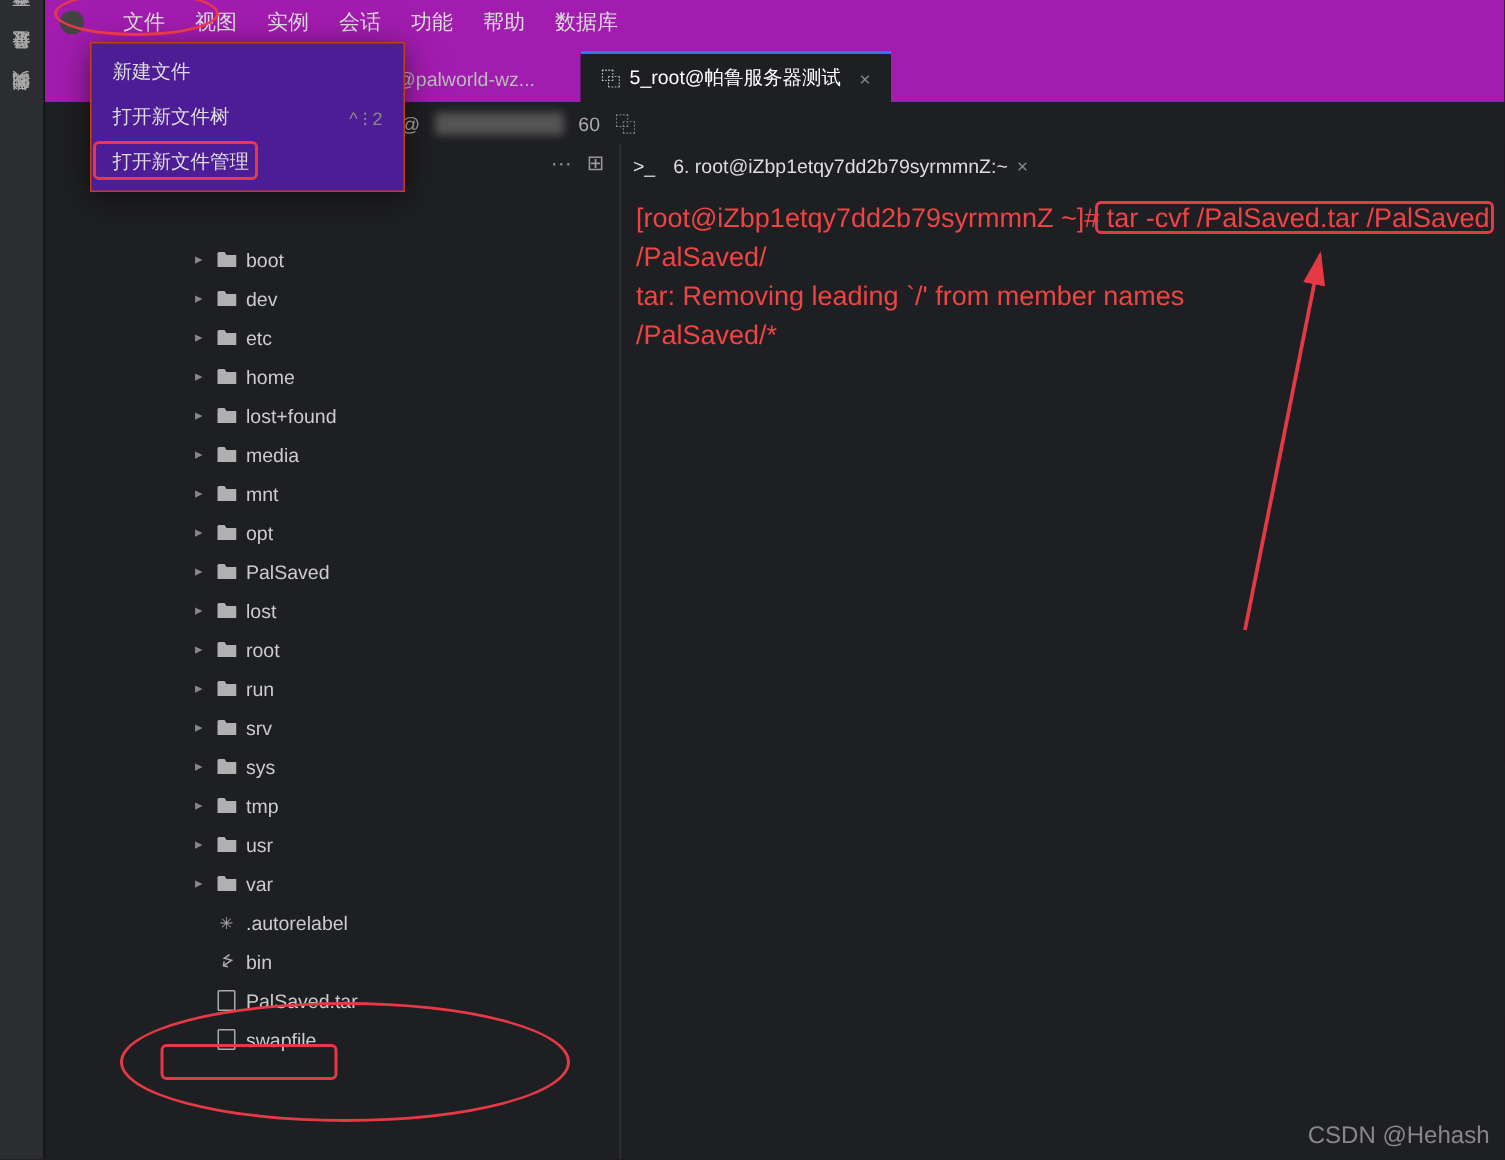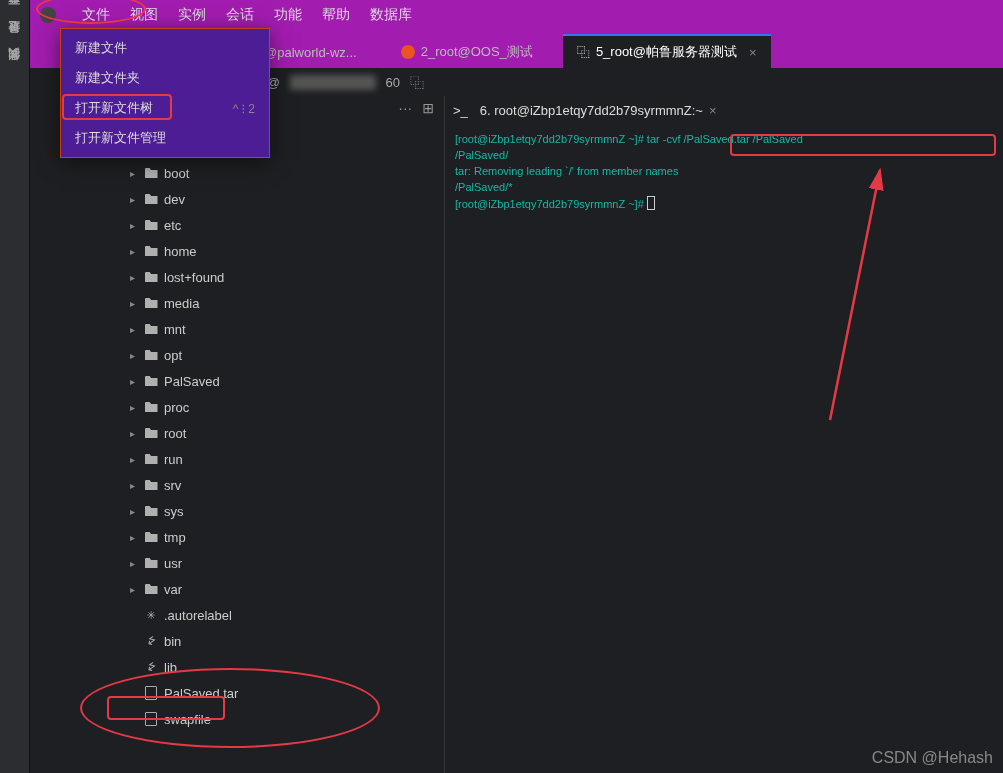--- a/index.html
+++ b/index.html
@@ -38,21 +38,21 @@
   .fico.link::before { content:"↯"; color:#aaa; font-size:12px; transform:rotate(45deg);}
   .fico.file::before { content:""; display:block; width:10px; height:12px; border:1px solid #aaa; border-radius:1px; }
   .fico.bullet::before { content:"✳"; color:#aaa; font-size:11px; }
   .tree-row .name { }
 
   .terminal-tabbar { height: 28px; background: #1e1f22; display: flex; align-items: center; padding-left: 8px; gap: 12px; font-size: 13px; color: #ddd; }
   .term-tab { display:flex; align-items:flex-start; gap:6px; }
   .term-close { color:#888; cursor:pointer; }
 
   .terminal { flex: 1; background: #1e1f22; display:flex; flex-direction:column; }
-  .term-body { flex:1; padding: 8px 10px; font-family: "Menlo","Consolas",monospace; font-size: 11px; line-height: 1.45; color: #14b8a6; white-space: pre; position:relative; }
+  .term-body { flex:1; padding: 8px 10px; font-family: "Menlo","Consolas",monospace; font-size: 18px; line-height: 1.45; color: #ef4444; white-space: pre; position:relative; }
   .cursor-box { display:inline-block; width:8px; height:14px; border:1px solid #ccc; vertical-align:text-bottom; }
 
   
   .ann { position: absolute; border: 2px solid #e63946; border-radius: 50%; pointer-events: none; z-index: 100; }
   .ann-rect { position: absolute; border: 2px solid #e63946; border-radius: 4px; pointer-events: none; z-index: 100; }
   .arrow-svg { position:absolute; pointer-events:none; z-index:99; }
 
   .watermark { position:absolute; right:10px; bottom:6px; font-size:16px; color:#888; }
 
   .copy-ico { font-size:14px; cursor:pointer; }
@@ -75,38 +75,31 @@
   <span class="menu-item">功能</span>
   <span class="menu-item">帮助</span>
   <span class="menu-item">数据库</span>
 </div>
 
 <div class="dropdown">
   <div class="dd-item">
     <span>新建文件</span>
   </div>
   <div class="dd-item">
-    <span>新建文件夹</span>
-  </div>
-  <div class="dd-item">
     <span>打开新文件树</span>
     <span class="dd-shortcut">^ ⁝ 2</span>
   </div>
   <div class="dd-item">
     <span>打开新文件管理</span>
   </div>
 </div>
 
 <div class="tabbar">
   <div class="tab">
     <span>@palworld-wz...</span>
-  </div>
-  <div class="tab">
-    <span class="tab-ico ubuntu"></span>
-    <span>2_root@OOS_测试</span>
   </div>
   <div class="tab active">
     <span style="font-size:13px;">⿻</span>
     <span>5_root@帕鲁服务器测试</span>
     <span class="tab-close">×</span>
   </div>
 </div>
 
 <div class="breadcrumb">
   <span>9syrmmn</span>
@@ -165,21 +158,21 @@
           <span class="name">opt</span>
         </div>
         <div class="tree-row">
           <span class="arrow">▸</span>
           <span class="fico folder"></span>
           <span class="name">PalSaved</span>
         </div>
         <div class="tree-row">
           <span class="arrow">▸</span>
           <span class="fico folder"></span>
-          <span class="name">proc</span>
+          <span class="name">lost</span>
         </div>
         <div class="tree-row">
           <span class="arrow">▸</span>
           <span class="fico folder"></span>
           <span class="name">root</span>
         </div>
         <div class="tree-row">
           <span class="arrow">▸</span>
           <span class="fico folder"></span>
           <span class="name">run</span>
@@ -211,25 +204,20 @@
         </div>
         <div class="tree-row">
           <span class="arrow"></span>
           <span class="fico bullet"></span>
           <span class="name">.autorelabel</span>
         </div>
         <div class="tree-row">
           <span class="arrow"></span>
           <span class="fico link"></span>
           <span class="name">bin</span>
-        </div>
-        <div class="tree-row">
-          <span class="arrow"></span>
-          <span class="fico link"></span>
-          <span class="name">lib</span>
         </div>
         <div class="tree-row highlight">
           <span class="arrow"></span>
           <span class="fico file"></span>
           <span class="name">PalSaved.tar</span>
         </div>
         <div class="tree-row">
           <span class="arrow"></span>
           <span class="fico file"></span>
           <span class="name">swapfile</span>
@@ -238,21 +226,21 @@
   </div>
 
   <div class="terminal">
     <div class="terminal-tabbar">
       <span>&gt;_</span>
       <div class="term-tab">
         <span>6. root@iZbp1etqy7dd2b79syrmmnZ:~</span>
         <span class="term-close">×</span>
       </div>
     </div>
-    <div class="term-body" id="termbody"><div>[root@iZbp1etqy7dd2b79syrmmnZ ~]# tar -cvf /PalSaved.tar /PalSaved</div><div>/PalSaved/</div><div>tar: Removing leading `/' from member names</div><div>/PalSaved/*</div><div>[root@iZbp1etqy7dd2b79syrmmnZ ~]# <span class="cursor-box"></span></div></div>
+    <div class="term-body" id="termbody"><div>[root@iZbp1etqy7dd2b79syrmmnZ ~]# tar -cvf /PalSaved.tar /PalSaved</div><div>/PalSaved/</div><div>tar: Removing leading `/' from member names</div><div>/PalSaved/*</div></div>
   </div>
 </div>
 
 <div class="ann" style="left:36px; top:-6px; width:110px; height:30px; border-radius:50%/50%;"></div>
 <div class="ann-rect" style="left:62px; top:94px; width:110px; height:26px;"></div>
 <div class="ann" style="left:80px; top:668px; width:300px; height:80px;"></div>
 <div class="ann-rect" style="left:107px; top:696px; width:118px; height:24px;"></div>
 <div class="ann-rect" style="left:730px; top:134px; width:266px; height:22px;"></div>
 <svg class="arrow-svg" style="left:720px; top:150px;" width="200" height="280">
   <defs>

